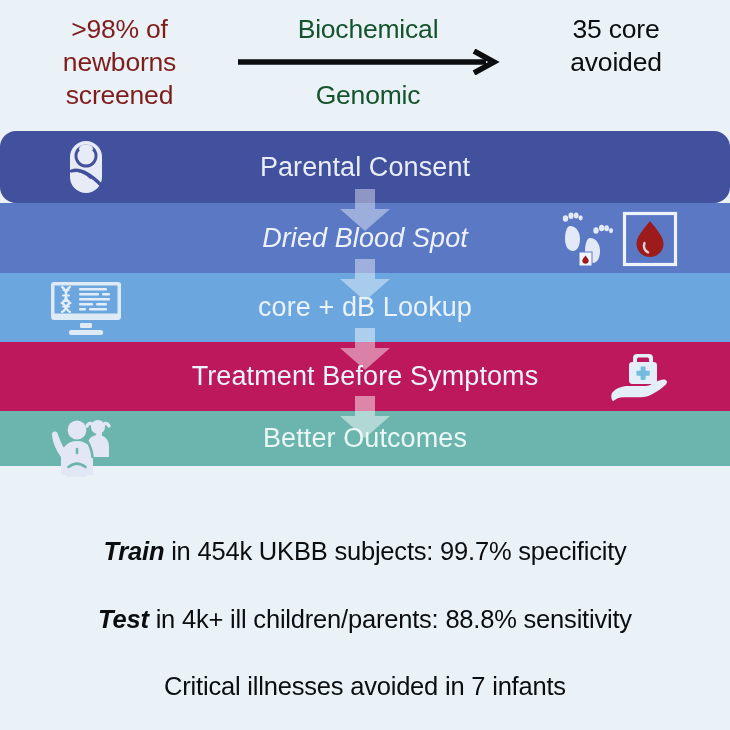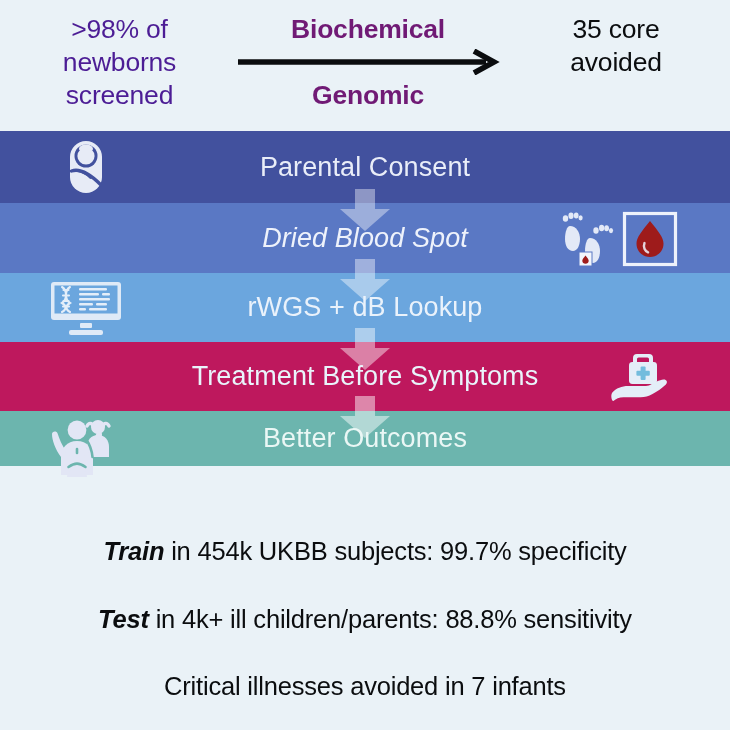--- a/index.html
+++ b/index.html
@@ -17,30 +17,30 @@
   }
 
   
   .header{
     position:absolute;left:0;top:0;width:730px;height:131px;
     background:#eaf2f7;
   }
   .hdr-left{
     position:absolute;left:12px;top:13px;width:215px;
     text-align:center;
-    font-size:26.5px;line-height:33px;color:#4c1d95;
+    font-size:26.5px;line-height:33px;color:#7f1d1d;
     font-weight:400;letter-spacing:-.2px;
   }
   .hdr-mid{
     position:absolute;left:228px;top:13px;width:280px;
     text-align:center;
   }
   .hdr-mid .lbl{
-    font-size:26.5px;line-height:33px;color:#701a75;
-    letter-spacing:-.2px;white-space:nowrap;font-weight:bold;
+    font-size:26.5px;line-height:33px;color:#14532d;
+    letter-spacing:-.2px;white-space:nowrap;
   }
   .hdr-mid .lbl.top{margin-bottom:3px;}
   .hdr-mid .lbl.bot{margin-top:4px;}
   .arrow-wrap{
     position:relative;height:26px;width:280px;
   }
   .hdr-right{
     position:absolute;left:505px;top:13px;width:222px;
     text-align:center;
     font-size:26.5px;line-height:33px;color:#0b0d0f;
@@ -57,21 +57,21 @@
     display:flex;align-items:center;justify-content:center;
   }
   .band-label{
     color:#eef3fb;
     font-size:27px;
     letter-spacing:.1px;
     white-space:nowrap;
     text-align:center;
     position:relative;z-index:3;
   }
-  .b1{top:0px;height:72px;background:#42519e;}
+  .b1{top:0px;height:72px;background:#42519e;border-radius:16px;}
   .b2{top:72px;height:70px;background:#5a78c4;}
   .b3{top:142px;height:69px;background:#6ba6de;}
   .b4{top:211px;height:69px;background:#be185d;}
   .b5{top:280px;height:55px;background:#6cb5ae;}
   .b1 .band-label{color:#e9edf8;}
   .b2 .band-label{color:#eef2fb;font-style:italic;}
   .b3 .band-label{color:#eaf2fb;}
   .b4 .band-label{color:#e9f4fb;}
   .b5 .band-label{color:#eaf7f5;}
 
@@ -229,21 +229,21 @@
             <rect x="29" y="14" width="20" height="2.6" rx="1.1"></rect>
             <rect x="52" y="14" width="8" height="2.6" rx="1.1"></rect>
             <rect x="29" y="19" width="31" height="2.6" rx="1.1"></rect>
             <rect x="29" y="24" width="14" height="2.6" rx="1.1"></rect>
             <rect x="46" y="24" width="11" height="2.6" rx="1.1"></rect>
             <rect x="29" y="29" width="7" height="2.6" rx="1.1"></rect>
             <rect x="39" y="29" width="18" height="2.6" rx="1.1"></rect>
           </g>
         </svg>
       </div>
-      <div class="band-label">rWGS + dB Lookup</div>
+      <div class="band-label">core + dB Lookup</div>
       <div class="down-arrow" style="top:55px;">
         <svg width="56" height="44" viewBox="0 0 56 44">
           <path d="M18 0 H38 V20 H53 L28 42 L3 20 H18 Z" fill="#ffffff" fill-opacity="0.45"></path>
         </svg>
       </div>
     </div>
 
     <div class="band b4">
       <div class="band-icon ic-kit">
         <svg width="72" height="62" viewBox="0 0 72 62">

